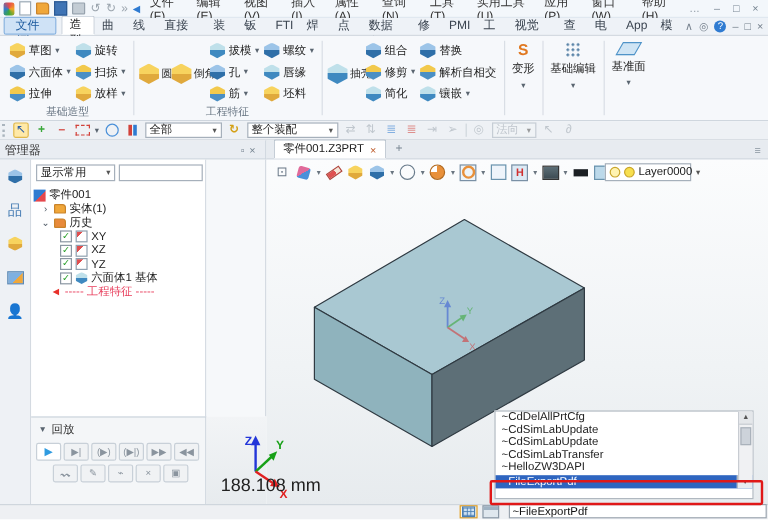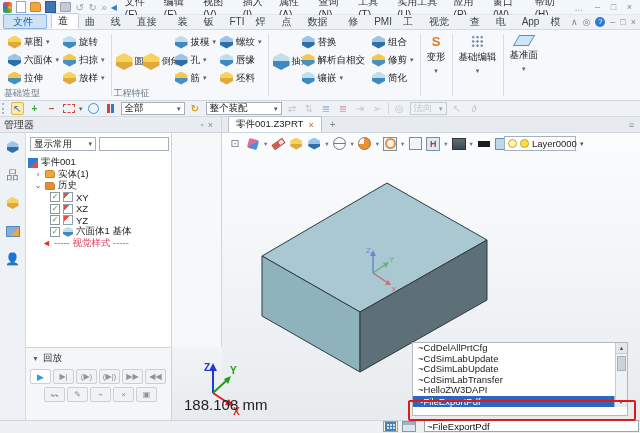--- a/index.html
+++ b/index.html
@@ -24,21 +24,21 @@
           font-size:10px;box-sizing:border-box;border-bottom:1px solid #d4dae1}
   .filetab{background:#cfe2f6;border:1px solid #8ab4e0;color:#1c5a9e;padding:0 9px;height:13px;line-height:13px;margin:0 4px 0 3px;border-radius:2px}
   .rtab{padding:0 5.5px;height:14px;line-height:14px;color:#3a4450}
   .rtab.active{background:#fff;border:1px solid #c6ced8;border-bottom:1px solid #fff;border-radius:2px 2px 0 0;color:#222}
   .tabrow-right{margin-left:auto;display:flex;align-items:center;gap:5px;padding-right:4px;color:#77828e;font-size:9px;height:14px}
   .helpdot{width:10px;height:10px;border-radius:50%;background:#2f7bd1;color:#fff;font-size:8px;line-height:10px;text-align:center}
   
   .ribbon{left:0;top:30px;width:640px;height:71px;background:#f6f8fb;border-bottom:1px solid #cfd6de;
           display:flex;align-items:stretch;box-sizing:border-box;padding:1px 0 0 4px}
   .rgroup{position:relative;padding:2px 2px 11px 2px}
-  .glabel{position:absolute;bottom:0;left:0;right:0;font-size:9px;color:#687583;white-space:nowrap}
+  .glabel{position:absolute;bottom:0;left:0;right:0;text-align:center;font-size:9px;color:#687583;white-space:nowrap}
   .rsep{width:1px;background:#d9dee5;margin:3px 2px 4px 2px}
   .rcol{display:flex;flex-direction:column;justify-content:flex-start}
   .ritem{display:flex;align-items:center;gap:3px;height:18px;font-size:9.5px;white-space:nowrap;padding:0 2px;border-radius:2px}
   .da{font-size:7px;color:#5a6570}
   .cube{width:13px;height:13px;flex:none;clip-path:polygon(50% 0,100% 27%,100% 73%,50% 100%,0 73%,0 27%);
         background:linear-gradient(180deg,#f2c94c 0 46%,#4a8fc4 46% 100%)}
   .c-teal{background:linear-gradient(180deg,#bfe0ea 0 46%,#3f89c0 46% 100%)}
   .c-gold{background:linear-gradient(180deg,#f7d35e 0 50%,#e0a93c 50% 100%)}
   .c-blue{background:linear-gradient(180deg,#9cc4e8 0 46%,#2f6fa8 46% 100%)}
   .c-big{width:17px;height:17px}
@@ -297,48 +297,48 @@
     <div class="glabel">工程特征</div>
   </div>
   <div class="rsep"></div>
 
   <div class="rgroup">
     <div style="display:flex">
       <div class="rbig">
           <span class="cube c-big c-teal"></span>
           <span>抽壳</span>
         </div>
+      <div class="rcol" style="margin-left:3px">
+        <div class="ritem">
+            <span class="cube c-blue"></span>
+            <span>组合</span>
+          </div>
+        <div class="ritem">
+            <span class="cube"></span>
+            <span>修剪</span>
+            <span class="da">▾</span>
+          </div>
+        <div class="ritem">
+            <span class="cube c-teal"></span>
+            <span>简化</span>
+          </div>
+      </div>
       <div class="rcol">
         <div class="ritem">
             <span class="cube c-blue"></span>
             <span>替换</span>
           </div>
         <div class="ritem">
             <span class="cube"></span>
             <span>解析自相交</span>
           </div>
         <div class="ritem">
             <span class="cube c-teal"></span>
             <span>镶嵌</span>
             <span class="da">▾</span>
-          </div>
-      </div>
-      <div class="rcol" style="margin-left:3px">
-        <div class="ritem">
-            <span class="cube c-blue"></span>
-            <span>组合</span>
-          </div>
-        <div class="ritem">
-            <span class="cube"></span>
-            <span>修剪</span>
-            <span class="da">▾</span>
-          </div>
-        <div class="ritem">
-            <span class="cube c-teal"></span>
-            <span>简化</span>
           </div>
       </div>
     </div>
   </div>
   <div class="rsep"></div>
 
   <div class="tallbtn">
     <span class="swirl">S</span>
     <span>变形</span>
     <span class="da">▾</span>
@@ -459,21 +459,21 @@
     <span class="tico planeico"></span>
     <span>YZ</span>
   </div>
   <div class="trow" style="padding-left:22px">
     <span class="cb">✓</span>
     <span class="tico cubico"></span>
     <span>六面体1 基体</span>
   </div>
   <div class="trow stoprow" style="padding-left:14px">
     <span class="stoparrow">◄</span>
-    <span>----- 视觉样式 -----</span>
+    <span>----- 工程特征 -----</span>
   </div>
 </div>
 
 <div class="abs playback">
   <div class="pbheader">
     <span style="font-size:7px;color:#5a6570">▼</span>
     <span>回放</span>
   </div>
   <div class="pbrow">
     <span class="pbtn play">▶</span>

